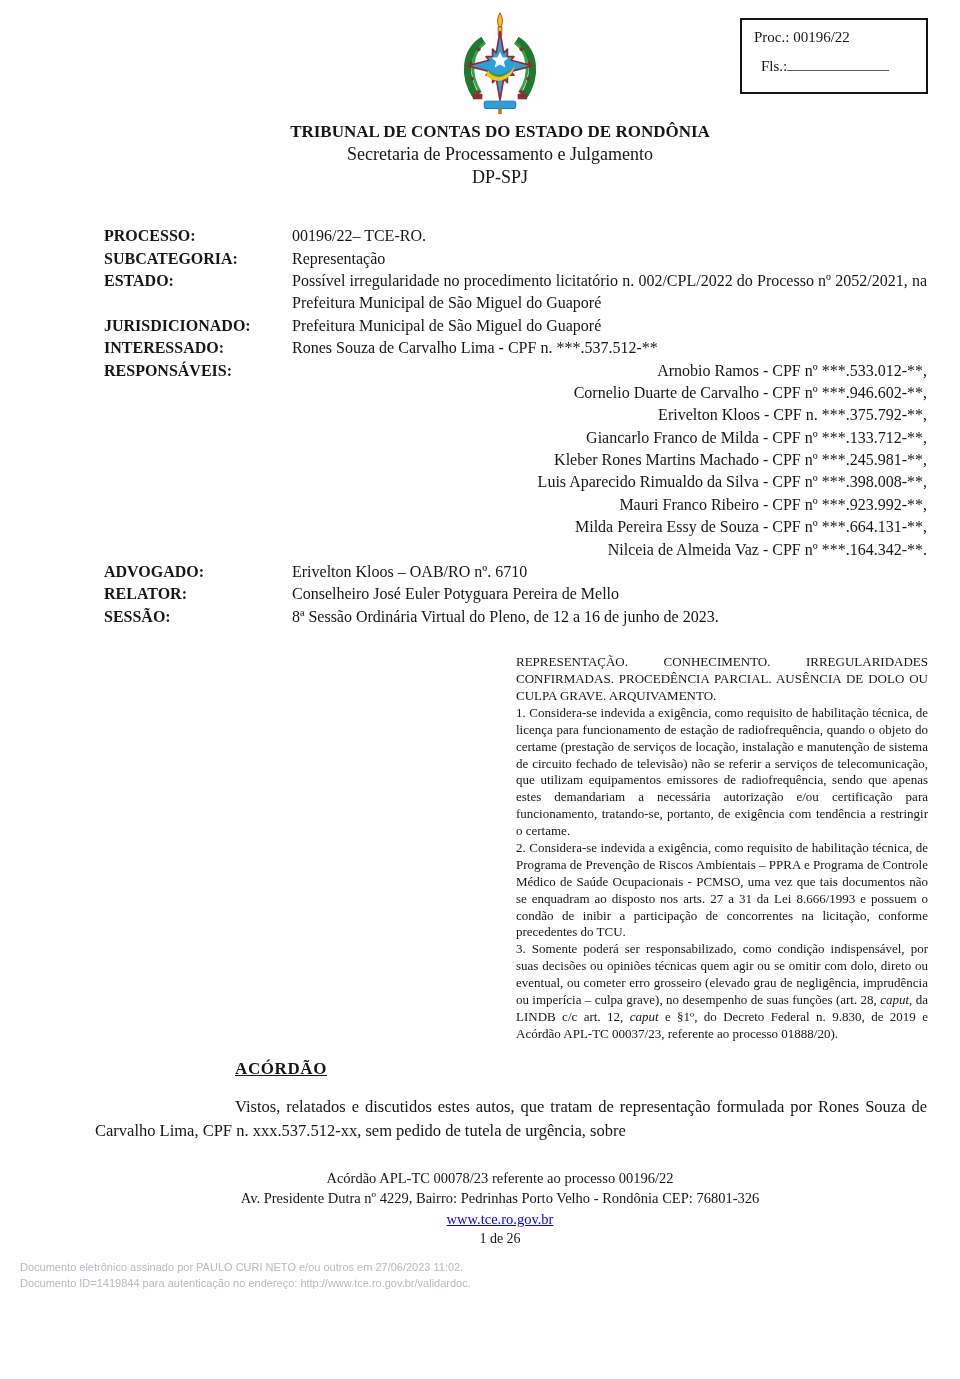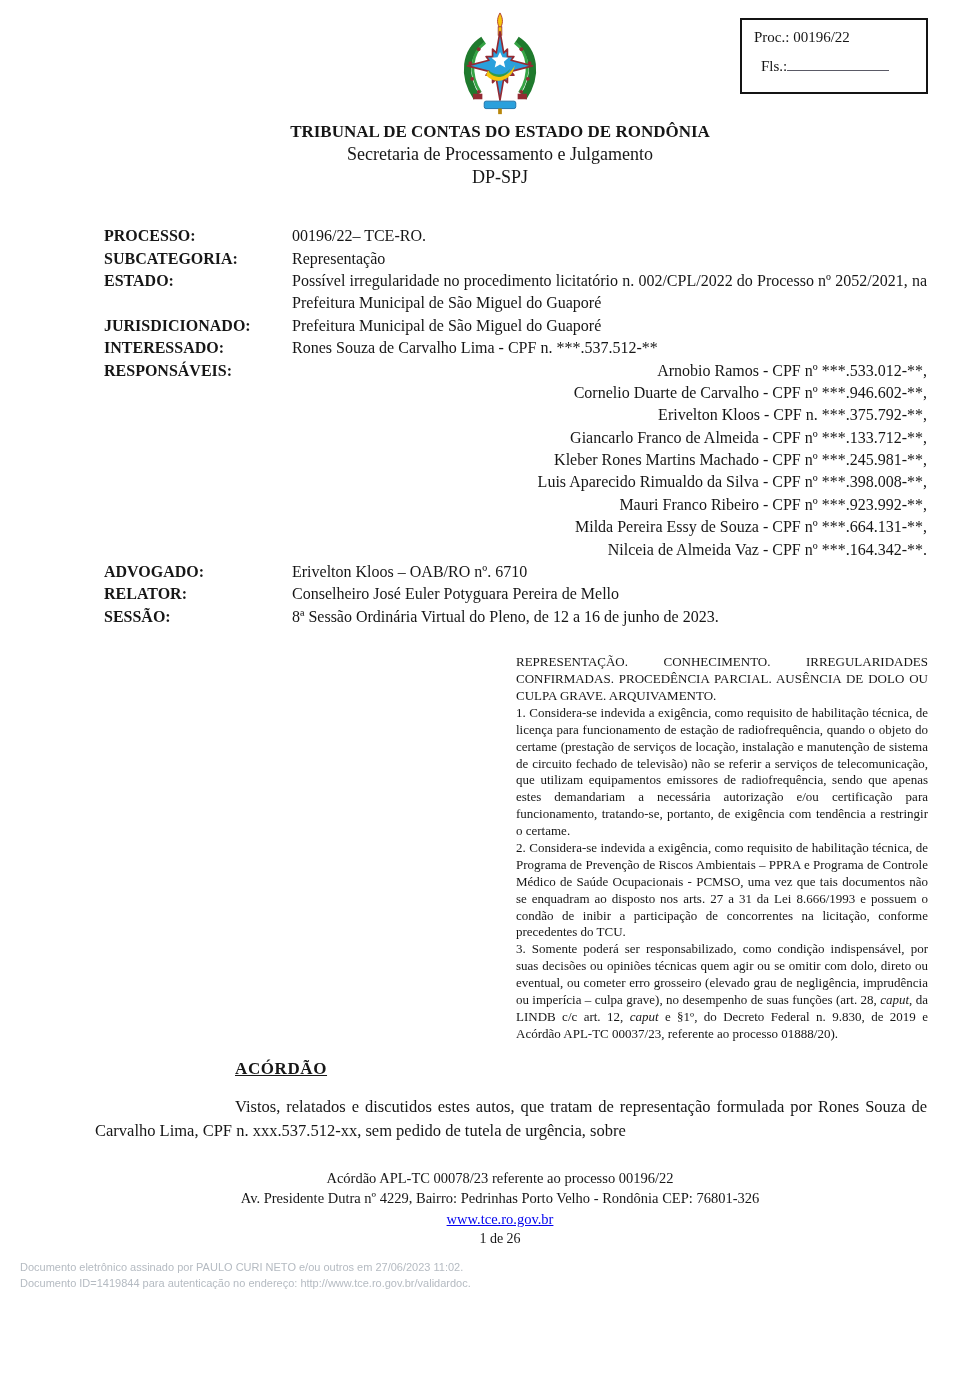--- a/index.html
+++ b/index.html
@@ -134,21 +134,21 @@
     <div class="meta-row">
       <span class="meta-label">INTERESSADO:</span>
       <span class="meta-value">Rones Souza de Carvalho Lima - CPF n. ***.537.512-**</span>
     </div>
     <div class="meta-row">
       <span class="meta-label">RESPONSÁVEIS:</span>
       <span class="meta-value">
         <div class="meta-value-line">Arnobio Ramos - CPF nº ***.533.012-**,</div>
         <div class="meta-value-line">Cornelio Duarte de Carvalho - CPF nº ***.946.602-**,</div>
         <div class="meta-value-line">Erivelton Kloos - CPF n. ***.375.792-**,</div>
-        <div class="meta-value-line">Giancarlo Franco de Almeida - CPF nº ***.133.712-**,</div>
+        <div class="meta-value-line">Giancarlo Franco de Milda - CPF nº ***.133.712-**,</div>
         <div class="meta-value-line">Kleber Rones Martins Machado - CPF nº ***.245.981-**,</div>
         <div class="meta-value-line">Luis Aparecido Rimualdo da Silva - CPF nº ***.398.008-**,</div>
         <div class="meta-value-line">Mauri Franco Ribeiro - CPF nº ***.923.992-**,</div>
         <div class="meta-value-line">Milda Pereira Essy de Souza - CPF nº ***.664.131-**,</div>
         <div class="meta-value-line">Nilceia de Almeida Vaz - CPF nº ***.164.342-**.</div>
       </span>
     </div>
     <div class="meta-row">
       <span class="meta-label">ADVOGADO:</span>
       <span class="meta-value">Erivelton Kloos – OAB/RO nº. 6710</span>

